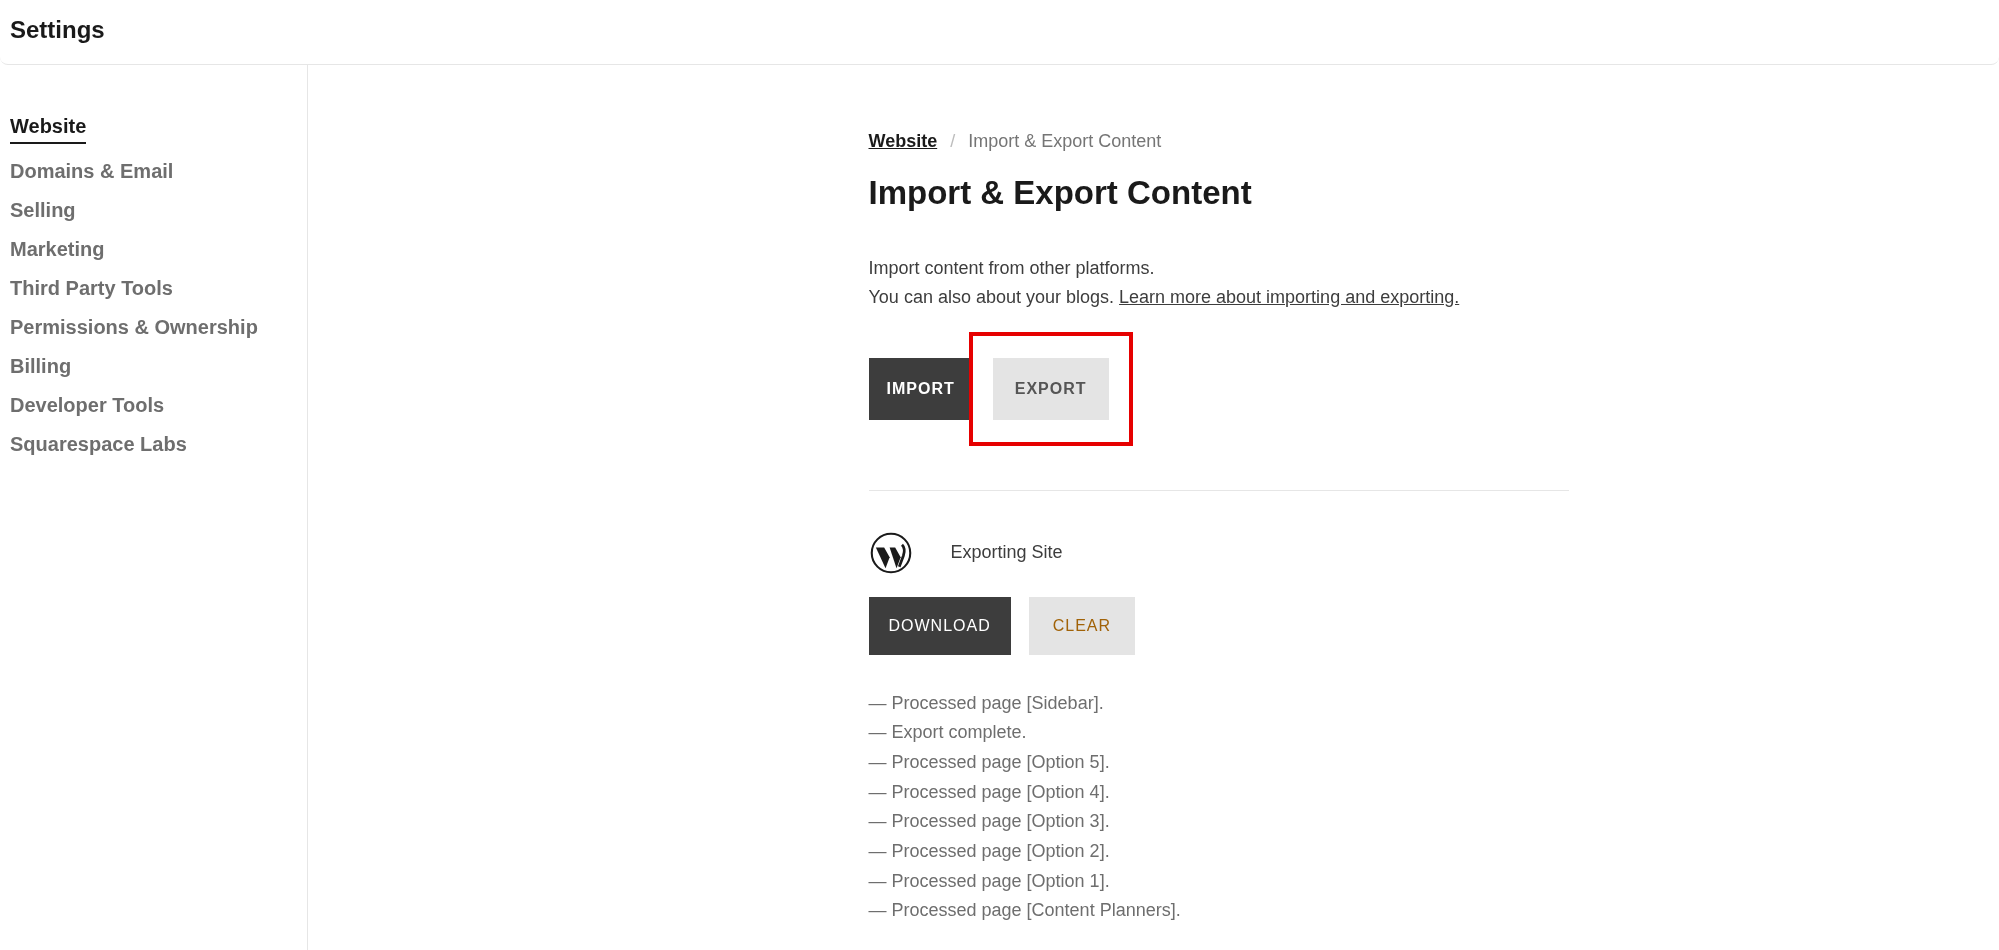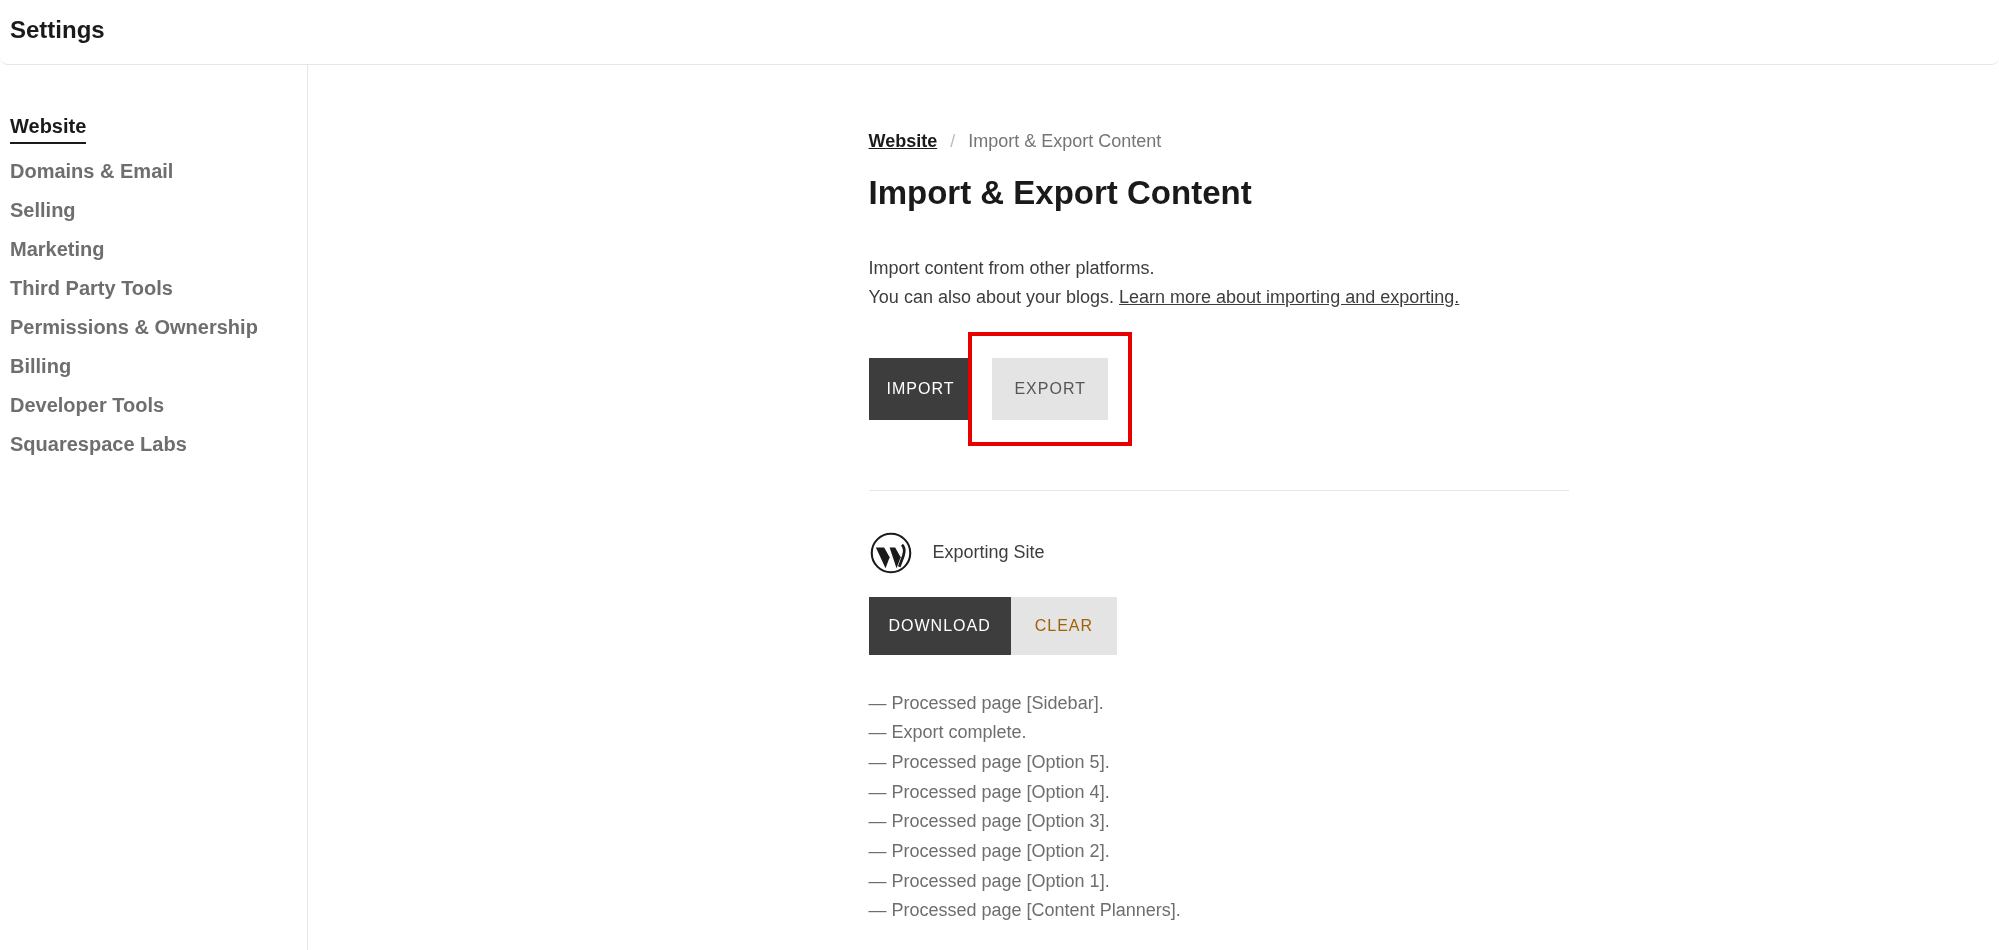--- a/index.html
+++ b/index.html
@@ -85,61 +85,62 @@
   .tab-row {
     display: flex;
     margin-top: 20px;
     align-items: center;
   }
   .tab-import {
     background: #3d3d3d;
     color: #fff;
     font-size: 16px;
     letter-spacing: 1px;
-    font-weight: 400;
+    font-weight: 700;
     padding: 22px 18px;
     cursor: pointer;
   }
   .export-highlight {
     border: 4px solid #e60000;
     padding: 22px 20px;
     margin-left: -4px;
     display: flex;
     align-items: center;
   }
   .tab-export {
     background: #e4e4e4;
     color: #555;
     font-size: 16px;
     letter-spacing: 1px;
-    font-weight: 400;
+    font-weight: 700;
     padding: 22px 22px;
     cursor: pointer;
   }
   hr.divider {
     border: none;
     border-top: 1px solid #e6e6e6;
     margin: 44px 0 40px 0;
   }
   .export-row {
     display: flex;
     align-items: center;
-    gap: 20px;
+    gap: 38px;
     margin-bottom: 22px;
   }
   .wp-icon {
     width: 44px;
     height: 44px;
   }
   .export-status {
     font-size: 18px;
     color: #3d3d3d;
   }
   .btn-row {
     display: flex;
+    gap: 18px;
     margin-bottom: 34px;
   }
   .btn-dark {
     background: #3d3d3d;
     color: #fff;
     font-size: 16px;
     letter-spacing: 1px;
     font-weight: 500;
     padding: 20px 20px;
     cursor: pointer;

